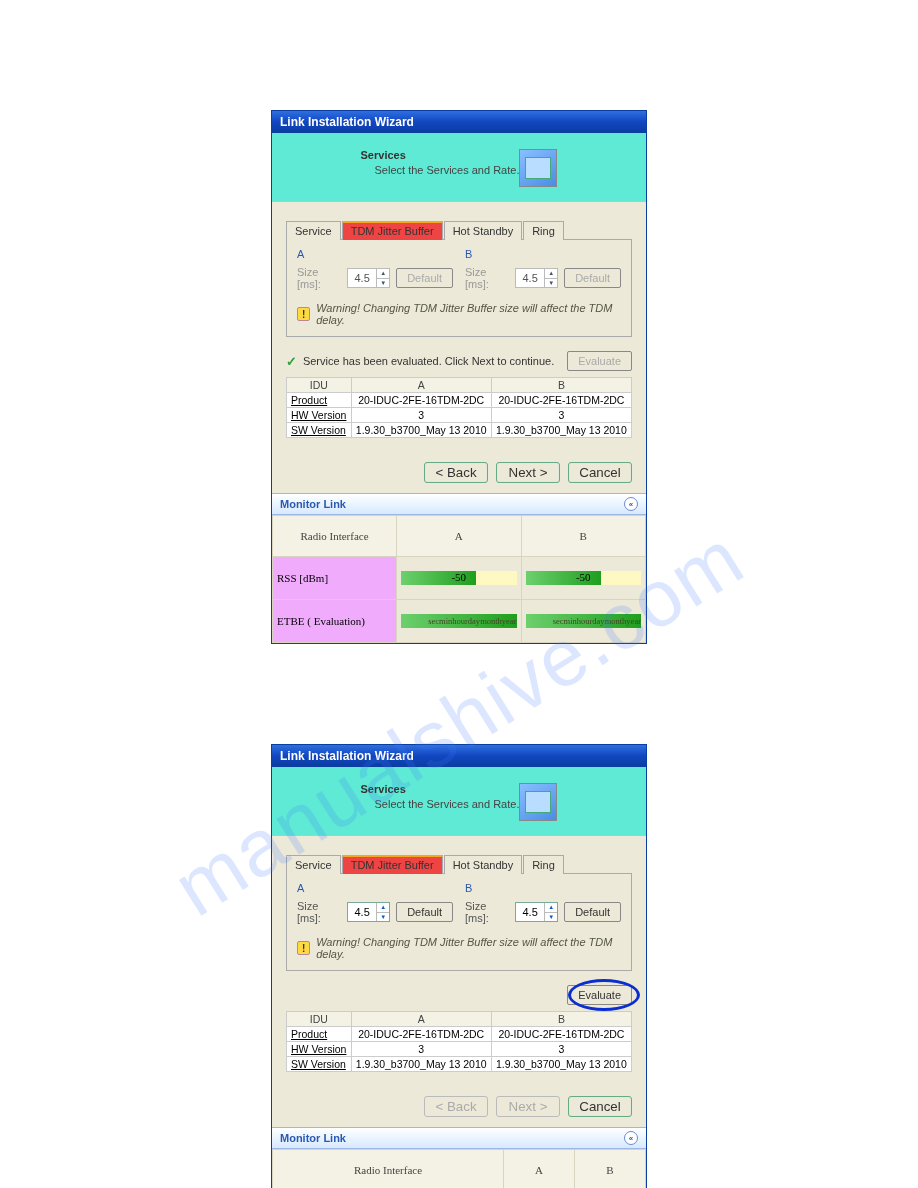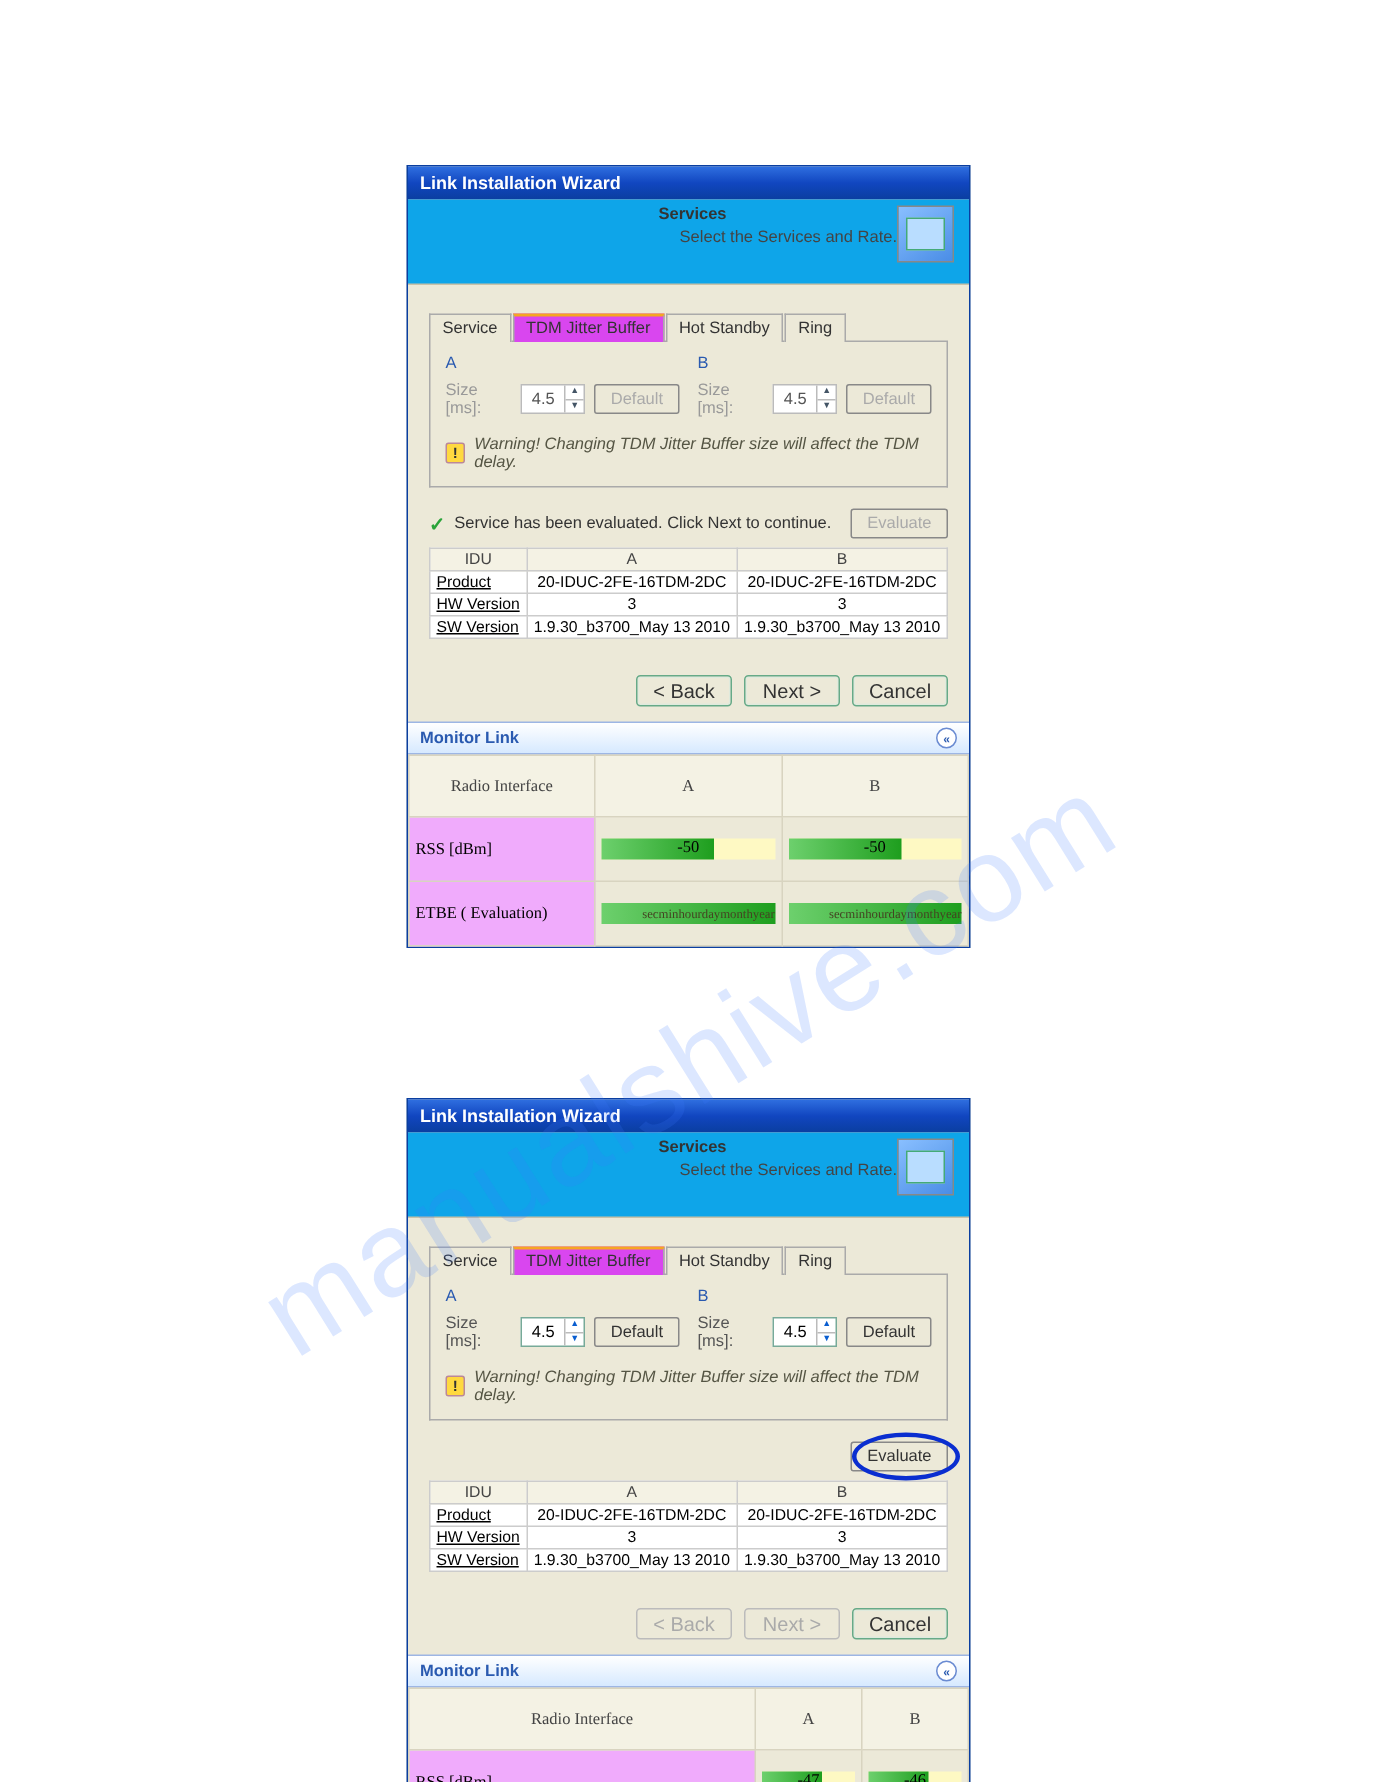--- a/index.html
+++ b/index.html
@@ -1,29 +1,29 @@
 <!DOCTYPE html>
 <html><head>
 <meta charset="utf-8">
 <style>
   * { box-sizing: border-box; margin: 0; padding: 0; }
   body { background: #fff; font-family: Tahoma, Arial, sans-serif; font-size: 11px; padding: 110px 0; position: relative; }
   .watermark { position: absolute; top: 50%; left: 50%; transform: translate(-50%,-50%) rotate(-32deg); font-size: 80px; color: rgba(60,120,255,0.18); font-weight: 400; font-family: Arial, sans-serif; pointer-events: none; z-index: 100; white-space: nowrap; letter-spacing: 2px;}
   .wiz { width: 376px; margin: 0 auto 100px auto; border: 1px solid #0a3ea0; background: #ece9d8; }
   .titlebar { background: linear-gradient(#2f6fe0,#1146c0 50%,#0a3ea0); color:#fff; font-weight:bold; font-size:12px; padding:4px 8px; }
-  .header { background:#0ea5e9; padding:4px 10px 14px 10px; border-bottom:1px solid #c9c2a8; display:flex; justify-content:flex-end; align-items:flex-start;}
+  .header { background:#5eead4; padding:16px 10px 14px 10px; border-bottom:1px solid #c9c2a8; display:flex; justify-content:center; align-items:flex-start;}
   .header-text { }
   .header-title { font-weight:bold; font-size:11px; color:#333; }
   .header-sub { margin:3px 0 0 14px; color:#444; }
   .header-icon { width:38px; height:38px; background: linear-gradient(145deg,#89bfff,#4a8de6); border:1px solid #888; display:flex; align-items:center; justify-content:center;}
   .header-icon-inner { width:26px; height:22px; background:#b9ddff; border:1px solid #4a7; }
   .body { padding:18px 14px 6px 14px; }
   .tabstrip { display:flex; align-items:flex-end; border-bottom:1px solid #aaa; position:relative; }
   .tab { padding:3px 8px; border:1px solid #aaa; border-bottom:none; background:#ece9d8; margin-right:1px; position:relative; top:1px; cursor:pointer; color:#333; }
-  .tab.active { background:#d946ef; border-top:2px solid #f5a623; padding-top:2px; z-index:2; }
+  .tab.active { background:#ef4444; border-top:2px solid #f5a623; padding-top:2px; z-index:2; }
   .tab.active::after { content:""; position:absolute; left:0; right:0; bottom:-1px; height:1px; background:#ece9d8; }
   .pane { border:1px solid #aaa; border-top:none; padding:8px 10px 10px 10px; }
   .ab-row { display:flex; gap:12px; }
   .ab-col { flex:1; }
   .ab-label { color:#2a5ab0; font-size:11px; margin-bottom:6px; display:block; }
   .field-row { display:flex; align-items:center; gap:6px;justify-content:space-between; }
   .field-lbl { color:#555; }
   .field-lbl.disabled { color:#999; }
   .spinner { display:flex; border:1px solid #7a9; background:#fff; height:20px; }
   .spinner.disabled { border-color:#bbb; }

